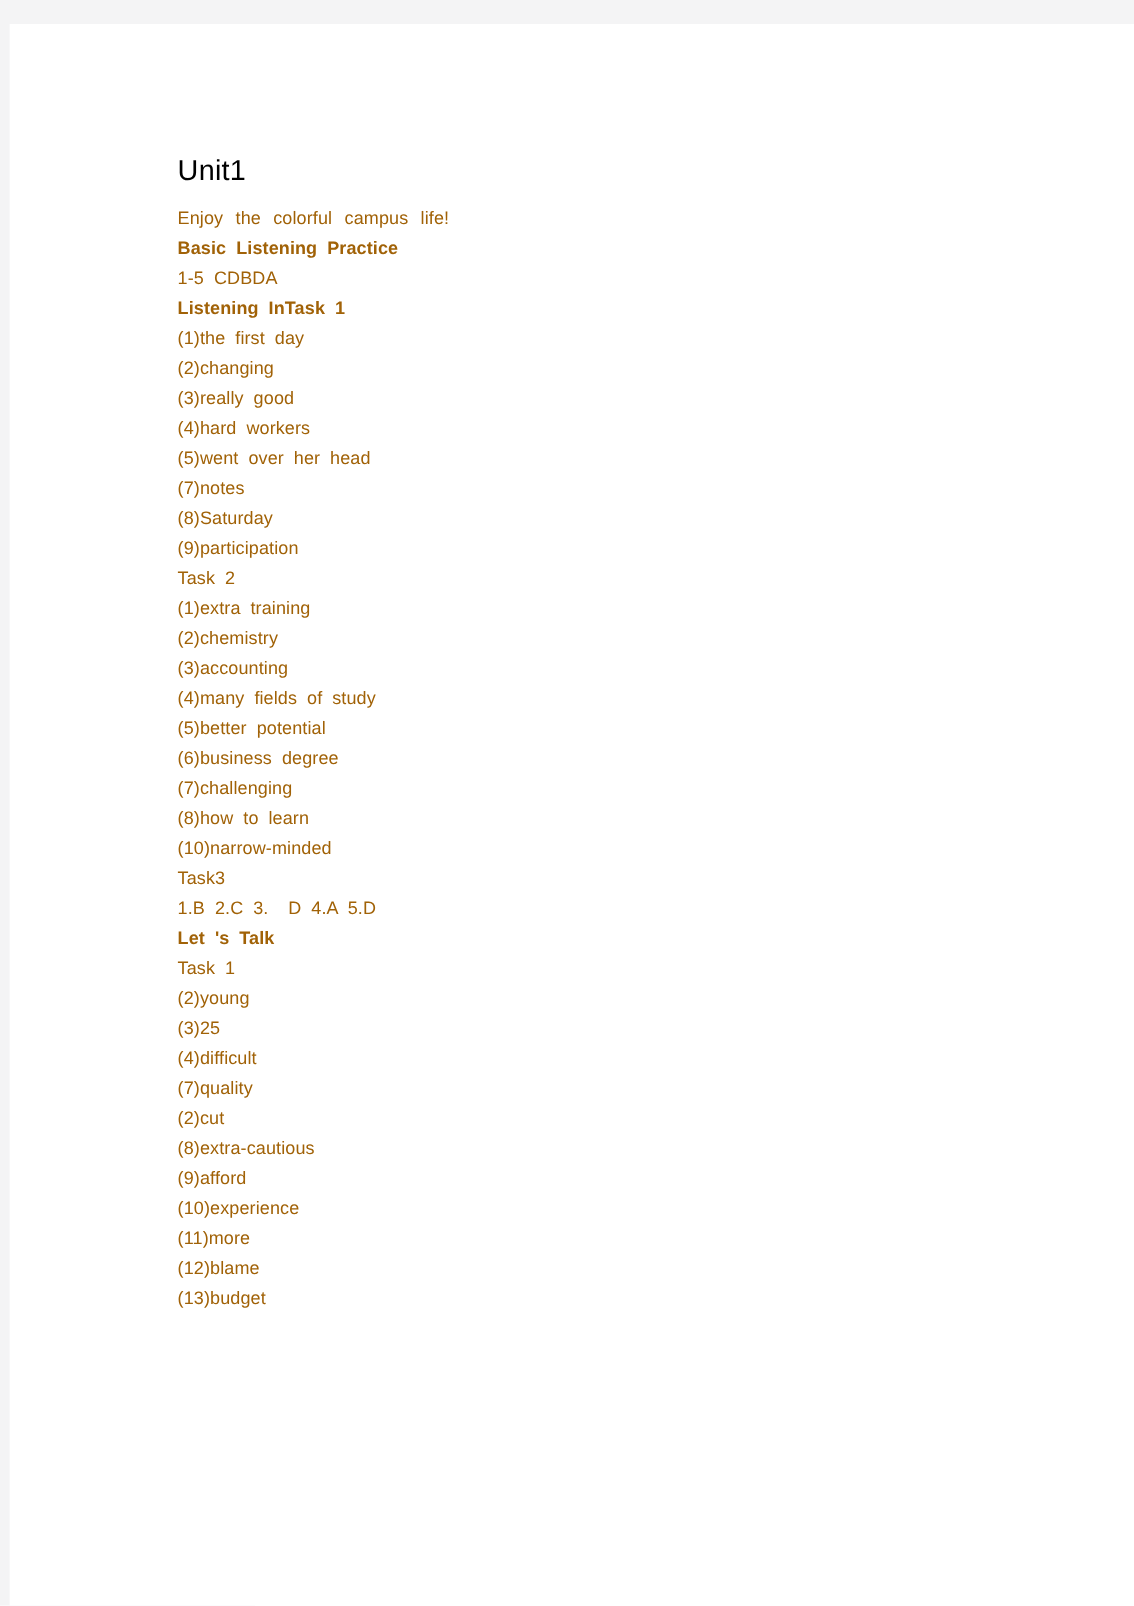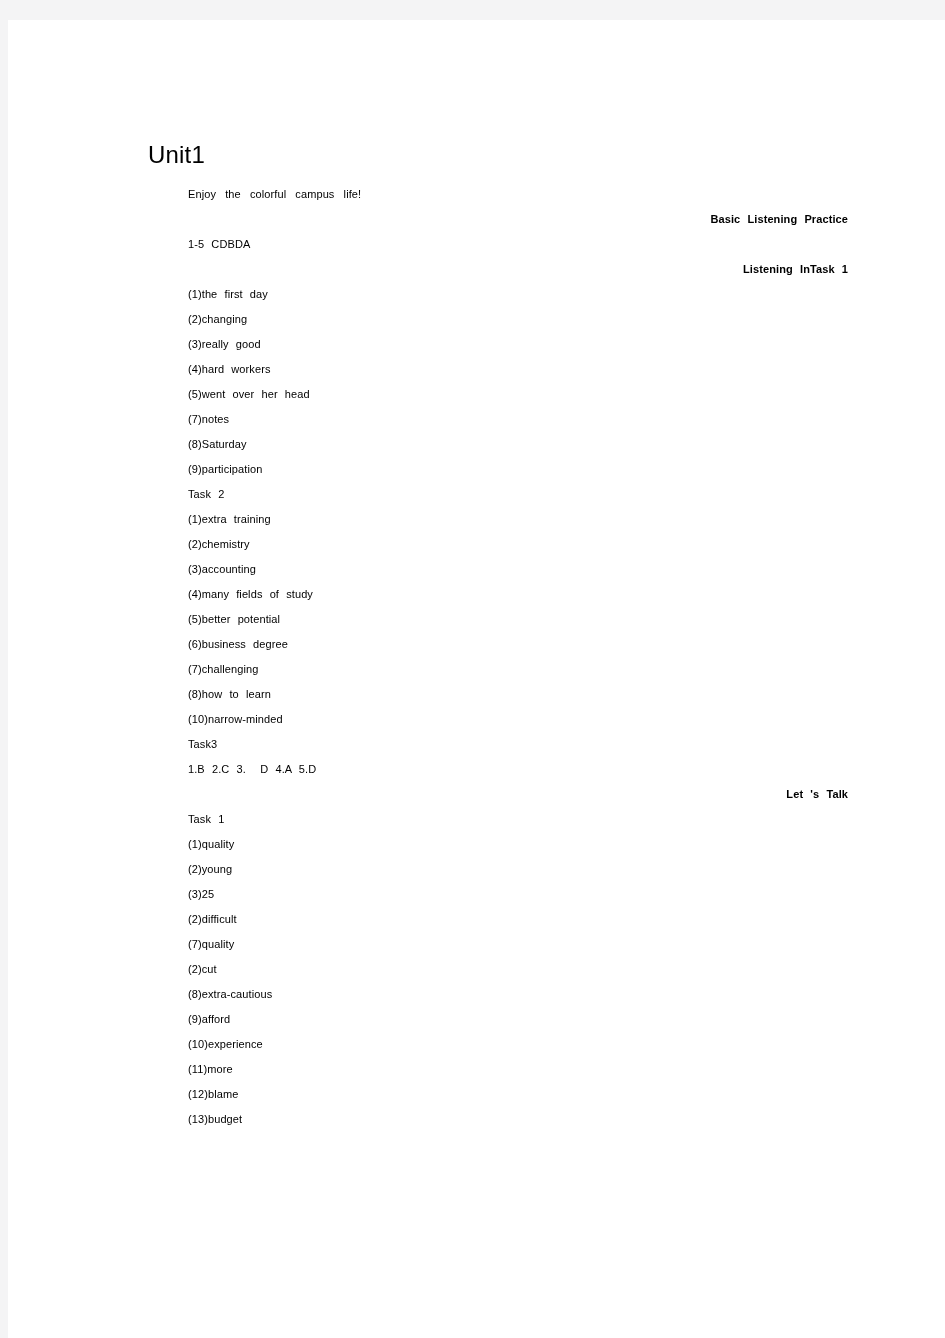--- a/index.html
+++ b/index.html
@@ -17,44 +17,42 @@
     position: absolute;
     left: 8px;
     top: 20px;
     width: 937px;
     height: 1318px;
     background: #ffffff;
   }
   .content {
     position: absolute;
     left: 140px;
-    top: 120px;
+    top: 108px;
     width: 700px;
   }
   .doc-title {
     font-size: 24px;
     font-weight: 400;
     color: #000000;
     line-height: 30px;
     margin: 0 0 12px 0;
     letter-spacing: 0.2px;
   }
   .line {
-    font-size: 11px;
+    font-size: 15px;
     font-weight: 400;
-    color: #000000;
+    color: #a16207;
     line-height: 25px;
     height: 25px;
     white-space: pre;
     letter-spacing: 0.1px;
-    margin-left: 40px;
   }
   .line.bold {
     font-weight: 700;
-    text-align: right;
   }
   .line.spaced {
     word-spacing: 4px;
   }
   .line.spaced-wide {
     word-spacing: 6px;
   }
 </style>
 </head>
 <body>
@@ -82,24 +80,23 @@
         <div class="line spaced">(4)many fields of study</div>
         <div class="line spaced">(5)better potential</div>
         <div class="line spaced">(6)business degree</div>
         <div class="line">(7)challenging</div>
         <div class="line spaced">(8)how to learn</div>
         <div class="line">(10)narrow-minded</div>
         <div class="line">Task3</div>
         <div class="line spaced">1.B 2.C 3.  D 4.A 5.D</div>
         <div class="line bold spaced">Let 's Talk</div>
         <div class="line spaced">Task 1</div>
-        <div class="line">(1)quality</div>
         <div class="line">(2)young</div>
         <div class="line">(3)25</div>
-        <div class="line">(2)difficult</div>
+        <div class="line">(4)difficult</div>
         <div class="line">(7)quality</div>
         <div class="line">(2)cut</div>
         <div class="line">(8)extra-cautious</div>
         <div class="line">(9)afford</div>
         <div class="line">(10)experience</div>
         <div class="line">(11)more</div>
         <div class="line">(12)blame</div>
         <div class="line">(13)budget</div>
       </div>
   </div>

